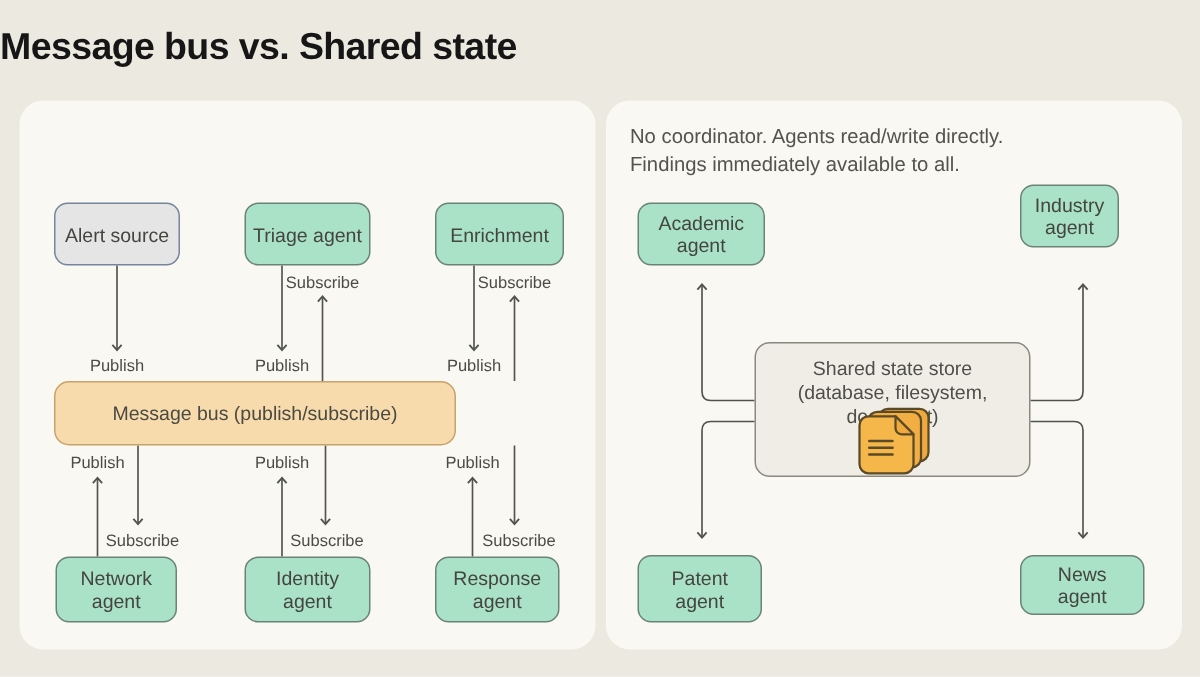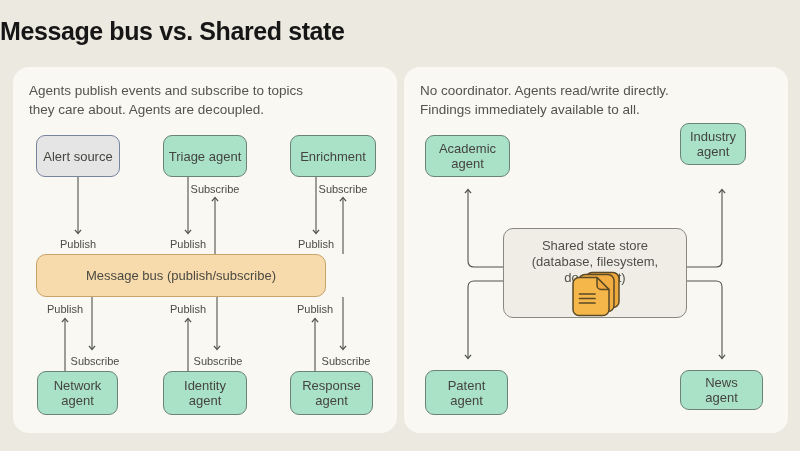--- a/index.html
+++ b/index.html
@@ -27,21 +27,21 @@
   .node {
     position:absolute; box-sizing:border-box;
     border:1.2px solid #6A8374; border-radius:9px;
     background:#A9E2C6;
     display:flex; align-items:center; justify-content:center;
     text-align:center; font-size:13px; line-height:15px;
     color:#45453F; white-space:pre-line;
   }
   .node-blue { background:#e5e5e5; border-color:#76849D; }
   .bus {
-    position:absolute; left:23px; top:187px; width:290px; height:43px;
+    position:absolute; left:23px; top:187px; width:268px; height:43px;
     box-sizing:border-box; background:#F8DBAD;
     border:1.2px solid #C8A26B; border-radius:10px;
     display:flex; align-items:center; justify-content:center;
     font-size:13px; color:#4A4A42;
   }
   .store {
     position:absolute; left:99px; top:161px; width:184px; height:90px;
     box-sizing:border-box; background:#EFEDE6;
     border:1.2px solid #8A887F; border-radius:10px;
     text-align:center; font-size:13px; line-height:16px; color:#4F4F49;
@@ -58,22 +58,20 @@
   }
 </style>
 </head>
 <body>
 
 <div class="page">
 
   <div class="title">Message bus vs. Shared state</div>
 
   <section class="panel panel-left">
-    <p class="desc">Agents publish events and subscribe to topics
-they care about. Agents are decoupled.</p>
 
     <svg class="connectors" viewBox="0 0 384 366" xmlns="http://www.w3.org/2000/svg">
       <defs>
         <marker id="ahL" viewBox="0 0 10 10" refX="5" refY="5" markerWidth="8" markerHeight="8" orient="auto">
           <path d="M1.5,1.5 L5.5,5 L1.5,8.5" fill="none" stroke="#50544A" stroke-width="1.4"></path>
         </marker>
       </defs>
       <g fill="none" stroke="#50544A" stroke-width="1.1">
         <path d="M65,110 V166" marker-end="url(#ahL)"></path>
         <path d="M175,110 V166" marker-end="url(#ahL)"></path>

